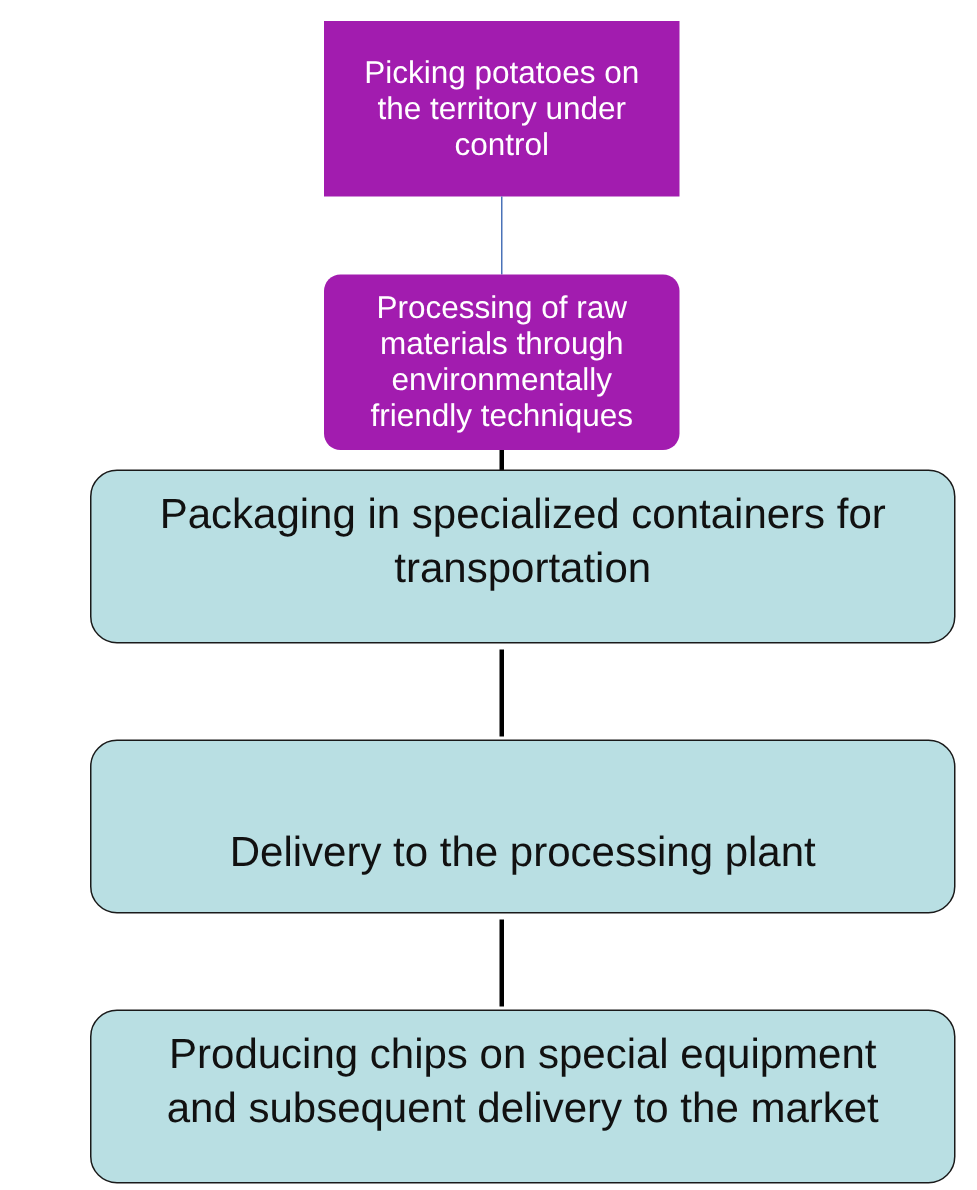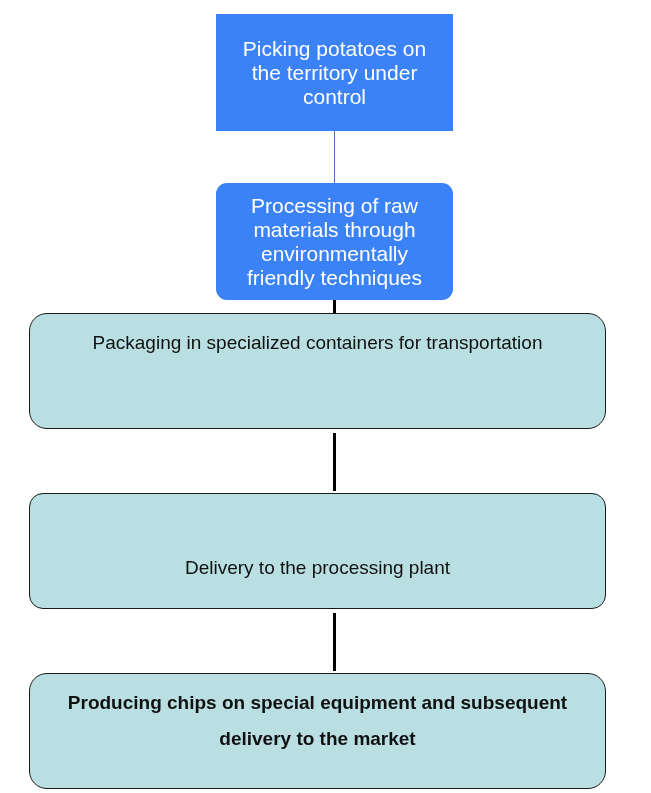--- a/index.html
+++ b/index.html
@@ -16,53 +16,52 @@
     }
     .box {
       position: absolute;
       display: flex;
       align-items: center;
       justify-content: center;
       text-align: center;
       box-sizing: border-box;
     }
     .blue {
-      background: #3b82f6;
+      background: #a21caf;
       color: #ffffff;
       left: 216px;
       width: 237px;
       height: 117px;
       font-size: 21px;
       line-height: 24px;
       padding: 0 20px;
     }
     .teal {
       background: #b9dfe3;
       color: #111111;
-      left: 29px;
+      left: 60px;
       width: 577px;
       height: 116px;
       border: 1.5px solid #1a1a1a;
       border-radius: 18px;
-      font-size: 19px;
+      font-size: 28px;
       line-height: 36px;
       padding: 0 30px;
     }
     .teal.delivery {
       align-items: flex-end;
       padding-bottom: 22px;
     }
     .teal.packaging {
       align-items: flex-start;
       padding-top: 11px;
     }
     .teal.producing {
       align-items: flex-start;
       padding-top: 11px;
-      font-weight: bold;
     }
     .line {
       position: absolute;
     }
     .line.thin {
       left: 334px;
       width: 1px;
       background: #4a72b8;
     }
     .line.thick {
@@ -88,21 +87,21 @@
 </div>
 
 <div class="line thick" style="top:300px;height:14px;"></div>
 
 <div class="box teal packaging" style="top:313px;">
   <span>Packaging in specialized containers for transportation</span>
 </div>
 
 <div class="line thick" style="top:433px;height:58px;"></div>
 
-<div class="box teal delivery" style="top:493px;border-radius:14px;">
+<div class="box teal delivery" style="top:493px;">
   <span>Delivery to the processing plant</span>
 </div>
 
 <div class="line thick" style="top:613px;height:58px;"></div>
 
 <div class="box teal producing" style="top:673px;">
   <span>Producing chips on special equipment and subsequent delivery to the market</span>
 </div>
 
 </body></html>

